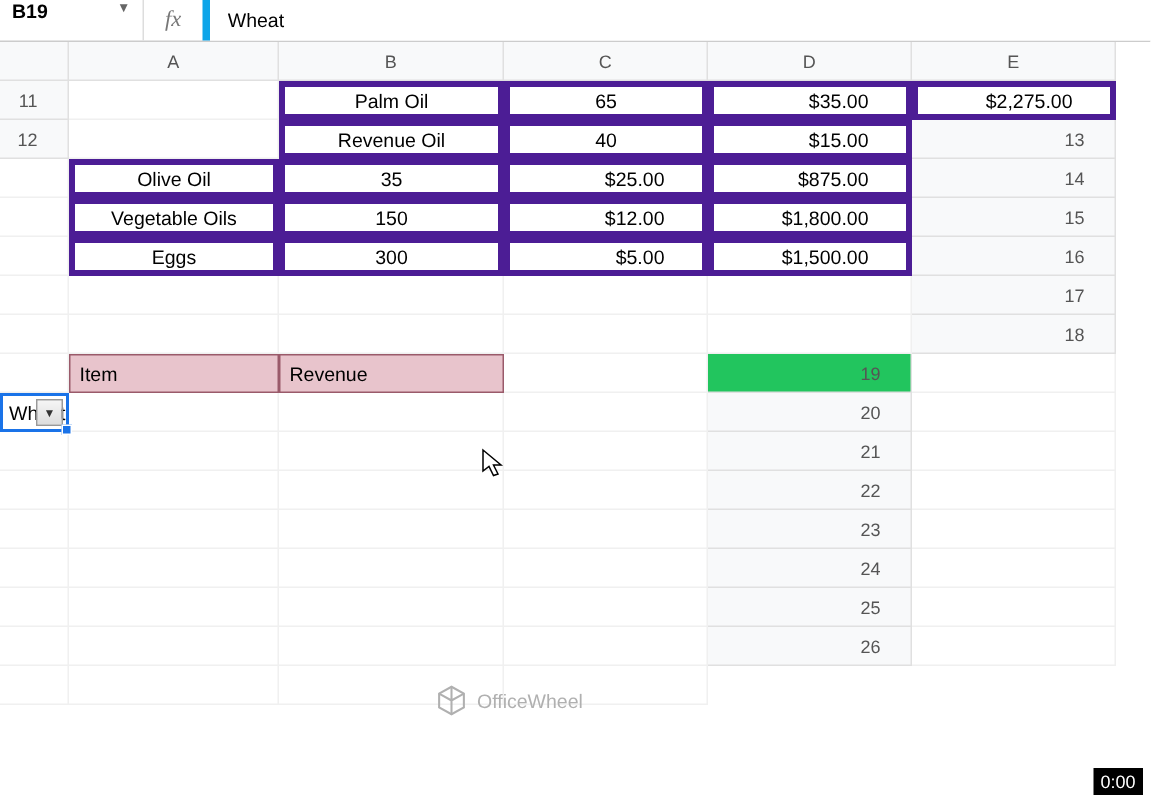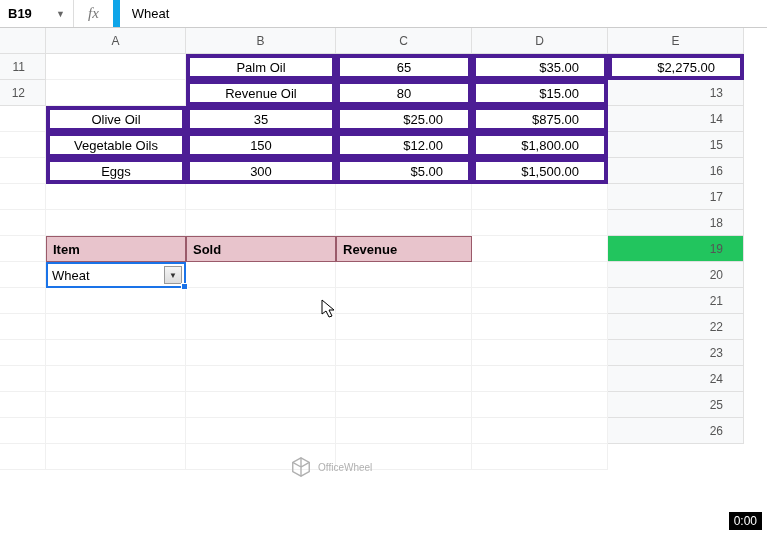--- a/index.html
+++ b/index.html
@@ -14,37 +14,37 @@
       position: relative;
     }
     .formula-bar {
       display: flex;
       align-items: center;
       height: 28px;
       border-bottom: 1px solid #ccc;
       background: #fff;
     }
     .name-box {
-      width: 74px;
+      width: 96px;
       padding: 0 8px;
       display: flex;
-      align-items: center;
+      align-items: flex-start;
       justify-content: space-between;
       border-right: 1px solid #ddd;
       height: 100%;
     }
     .name-box-text { font-weight: bold; }
     .name-box-arrow { font-size: 9px; color: #666; }
     .fx-label {
       padding: 0 14px;
       font-style: italic;
       color: #777;
       font-family: 'Times New Roman', serif;
       font-size: 15px;
-      border-right: 7px solid #0ea5e9;
+      border-right: 5px solid #0ea5e9;
       height: 100%;
       display: flex;
       align-items: center;
     }
     .formula-input {
       flex: 1;
       border: none;
       outline: none;
       padding: 0 12px;
       font-size: 13px;
@@ -80,21 +80,21 @@
       padding: 0 4px;
     }
     .data-cell {
       border: 4px solid #4c1d95;
       justify-content: center;
     }
     .data-cell.right { justify-content: flex-end; padding-right: 25px; }
     .header-cell {
       border: 1px solid #9a5a6a;
       background: #e8c4cc;
-      font-weight: bold;
+      font-weight: normal;
       padding-left: 6px;
     }
     .dropdown-cell {
       border: 2px solid #1a73e8;
       position: relative;
       padding-left: 4px;
       justify-content: flex-start;
     }
     .dropdown-btn {
       position: absolute;
@@ -127,21 +127,21 @@
       pointer-events: none;
     }
     .watermark {
       position: absolute;
       left: 290px;
       top: 456px;
       display: flex;
       align-items: center;
       gap: 6px;
       color: #b0b0b0;
-      font-size: 10px;
+      font-size: 13px;
     }
     .watermark svg { width: 22px; height: 22px; }
     .video-time {
       position: absolute;
       right: 5px;
       bottom: 5px;
       background: #000;
       color: #fff;
       font-size: 12px;
       padding: 2px 5px;
@@ -171,21 +171,21 @@
   <div class="row-header">11</div>
   <div class="cell"></div>
   <div class="cell data-cell">Palm Oil</div>
   <div class="cell data-cell">65</div>
   <div class="cell data-cell right">$35.00</div>
   <div class="cell data-cell right">$2,275.00</div>
 
   <div class="row-header">12</div>
   <div class="cell"></div>
   <div class="cell data-cell">Revenue Oil</div>
-  <div class="cell data-cell">80</div>
+  <div class="cell data-cell">40</div>
   <div class="cell data-cell right">$15.00</div>
 
   <div class="row-header">13</div>
   <div class="cell"></div>
   <div class="cell data-cell">Olive Oil</div>
   <div class="cell data-cell">35</div>
   <div class="cell data-cell right">$25.00</div>
   <div class="cell data-cell right">$875.00</div>
 
   <div class="row-header">14</div>
@@ -212,21 +212,20 @@
   <div class="row-header">17</div>
   <div class="cell"></div>
     <div class="cell"></div>
     <div class="cell"></div>
     <div class="cell"></div>
     <div class="cell"></div>
 
   <div class="row-header">18</div>
   <div class="cell"></div>
   <div class="cell header-cell">Item</div>
-  <div class="cell header-cell">Sold</div>
   <div class="cell header-cell">Revenue</div>
   <div class="cell"></div>
 
   <div class="row-header active">19</div>
   <div class="cell"></div>
   <div class="cell dropdown-cell">
     <span>Wheat</span>
     <div class="dropdown-btn">
       <span>▼</span>
     </div>

